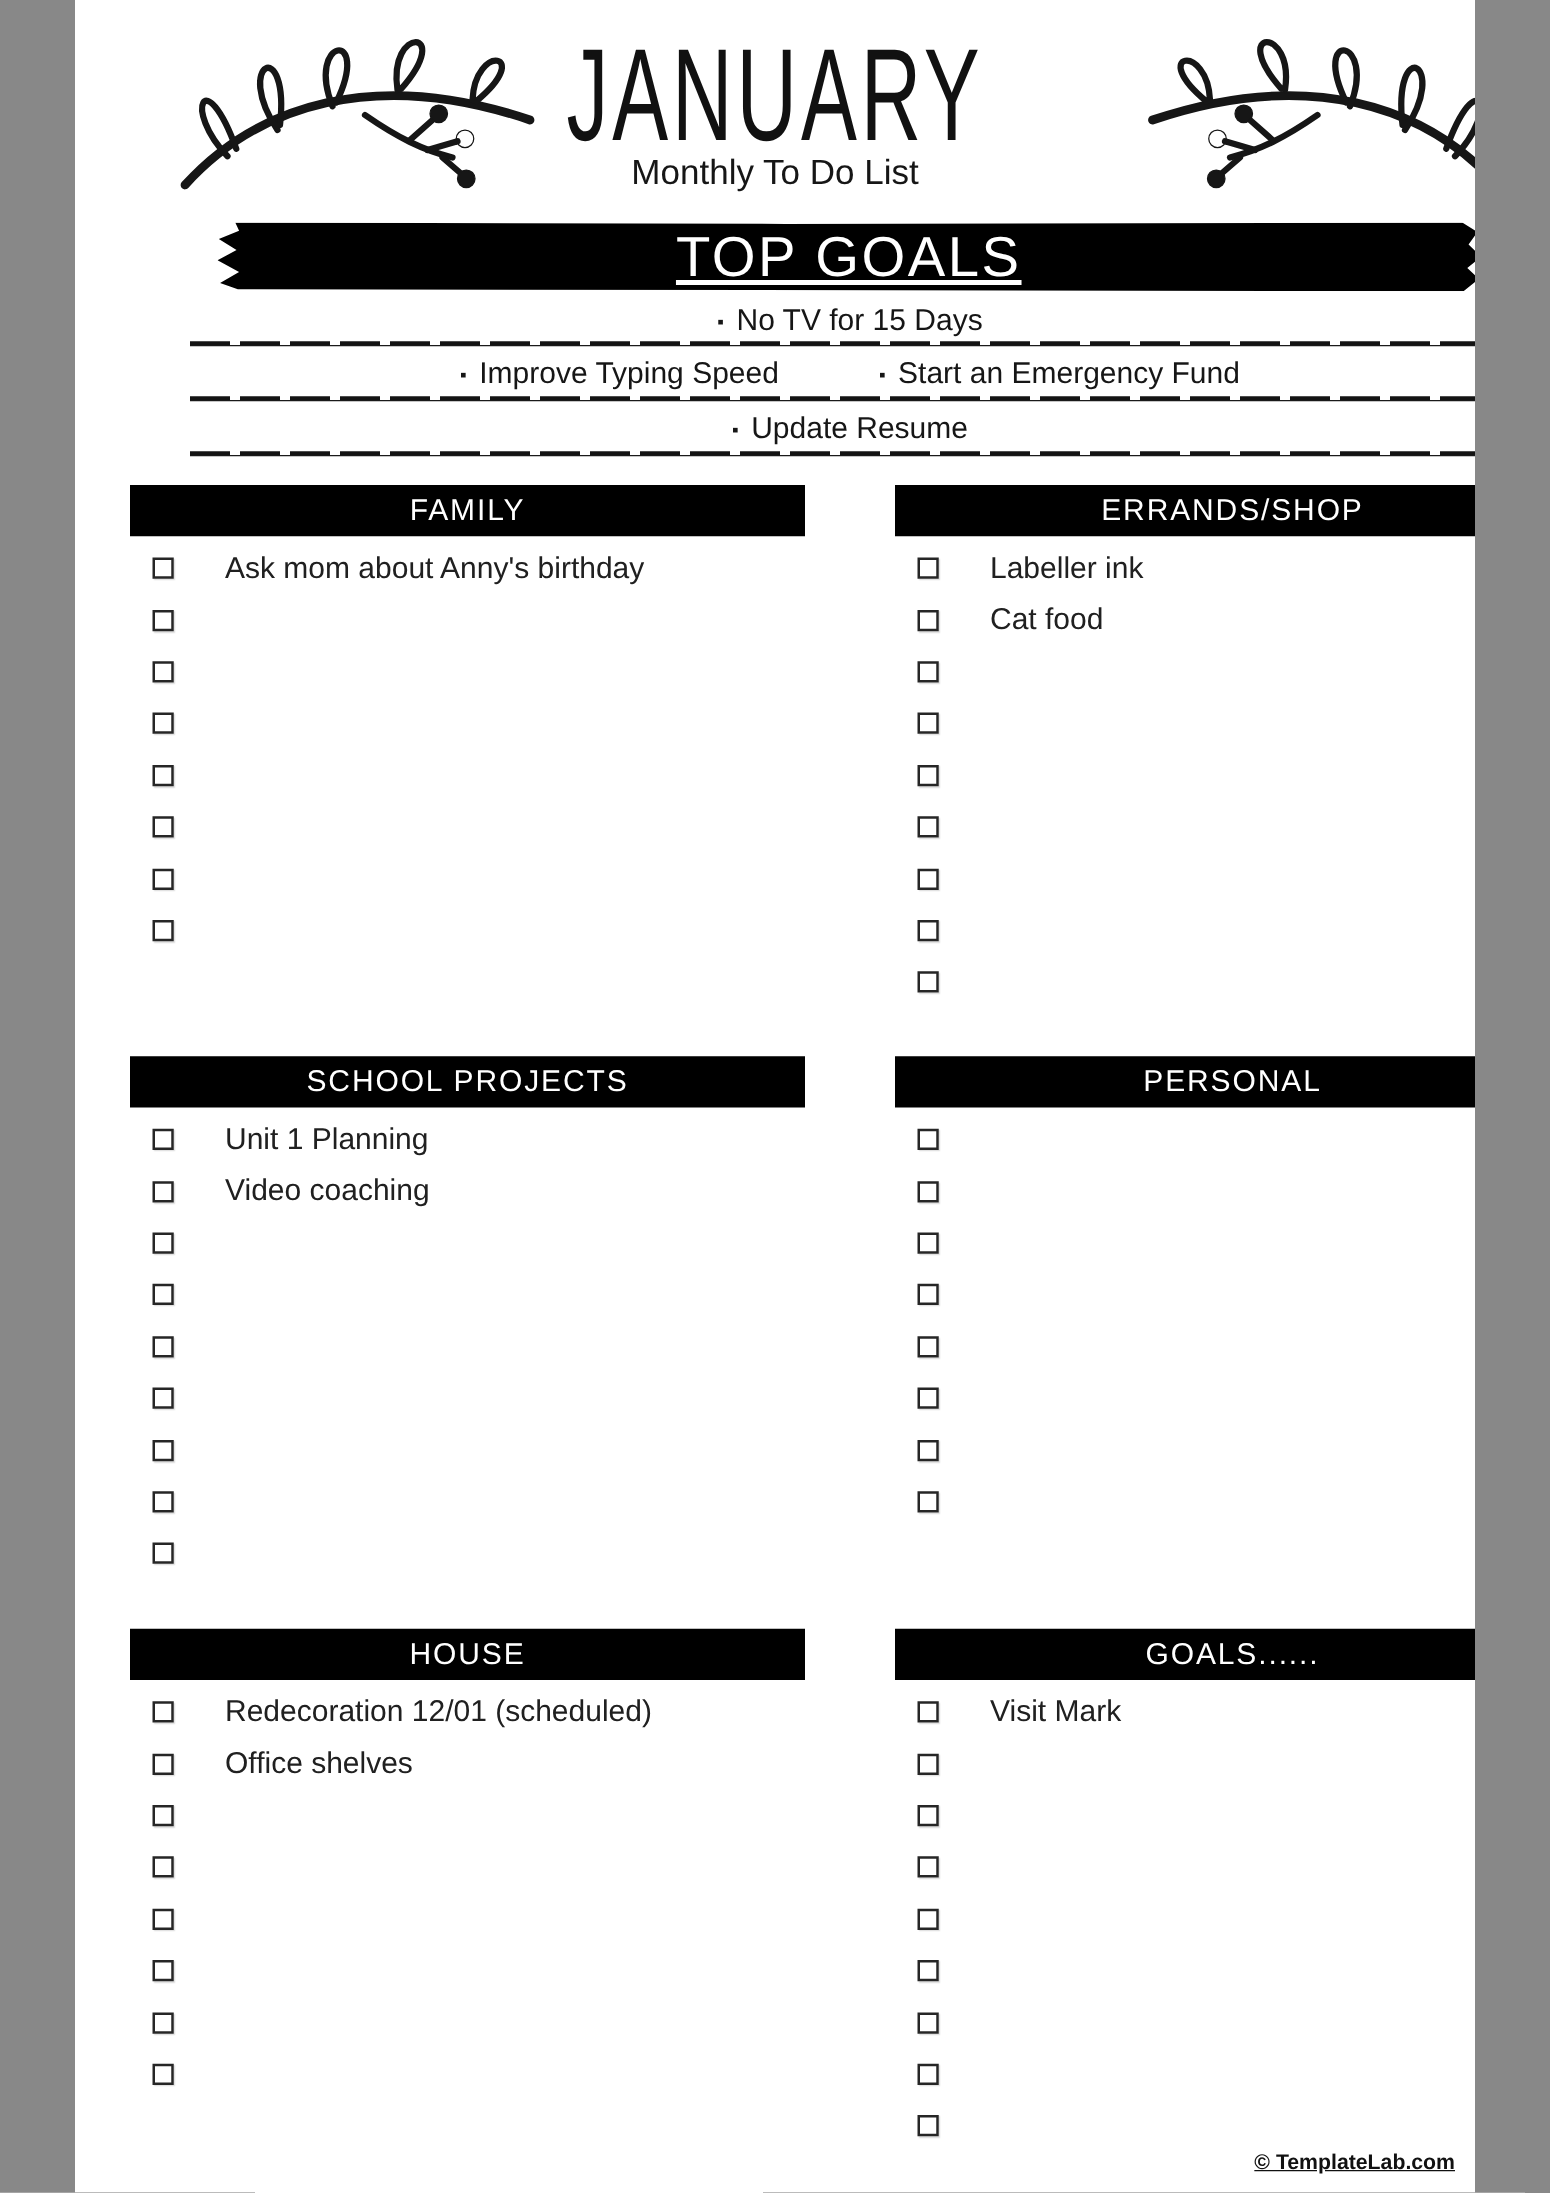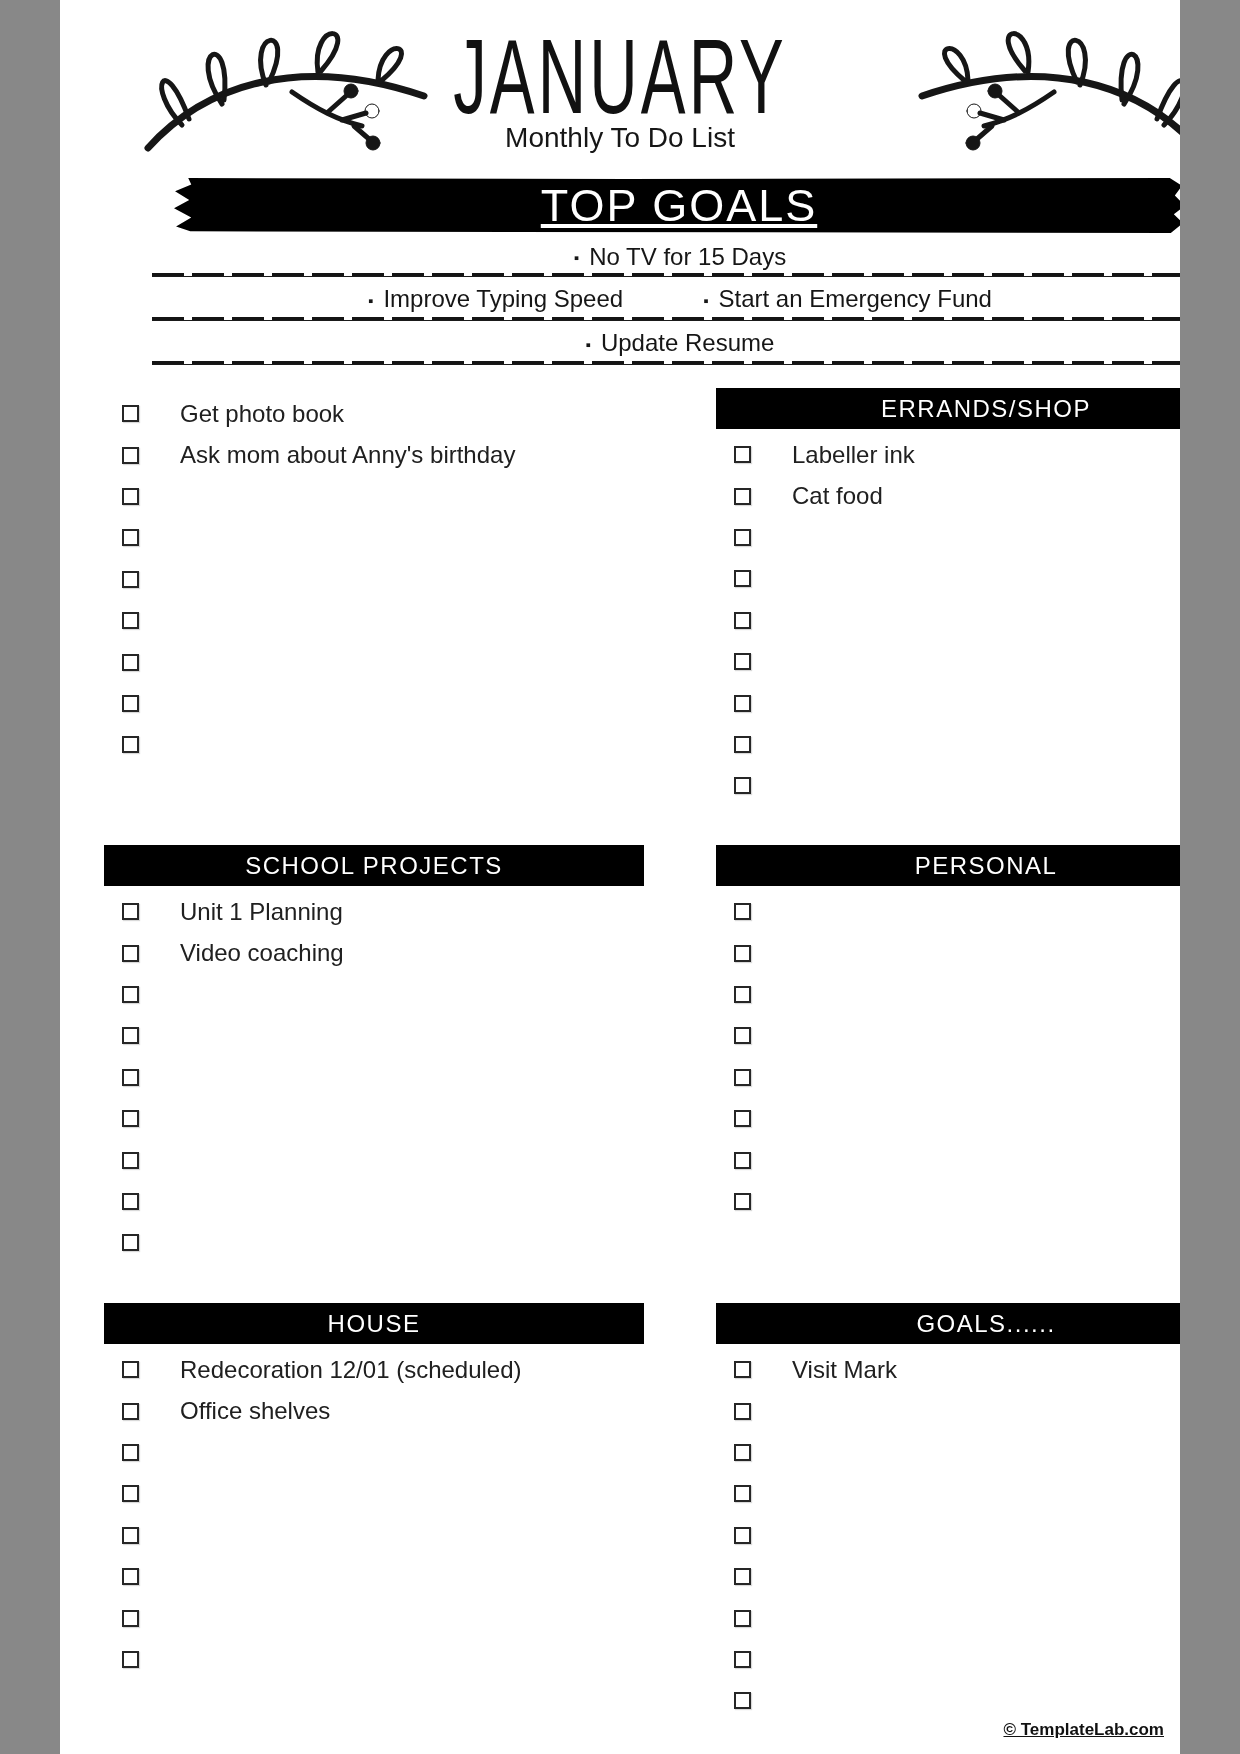--- a/index.html
+++ b/index.html
@@ -154,25 +154,22 @@
     <div class="goal-row r3">
       <span class="goal">
         <span class="bullet">▪</span>
         <span>Update Resume</span>
       </span>
     </div>
   </div>
 
   <div id="sections">
       <div class="section" style="left: 44px; top: 388px;">
-        <div class="rows">
-          <div class="trow">
-            <span class="cb"></span>
-            <span class="lbl">Get photo book</span>
-          </div>
+        <div class="banner">FAMILY</div>
+        <div class="rows">
           <div class="trow">
             <span class="cb"></span>
             <span class="lbl">Ask mom about Anny's birthday</span>
           </div>
           <div class="trow">
             <span class="cb"></span>
           </div>
           <div class="trow">
             <span class="cb"></span>
           </div>

